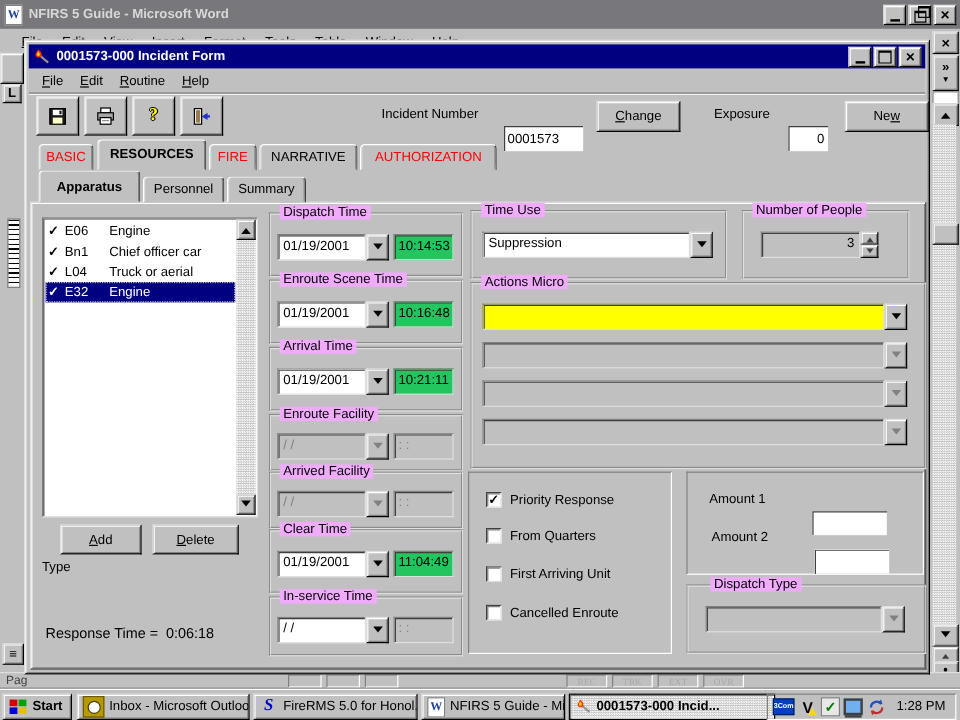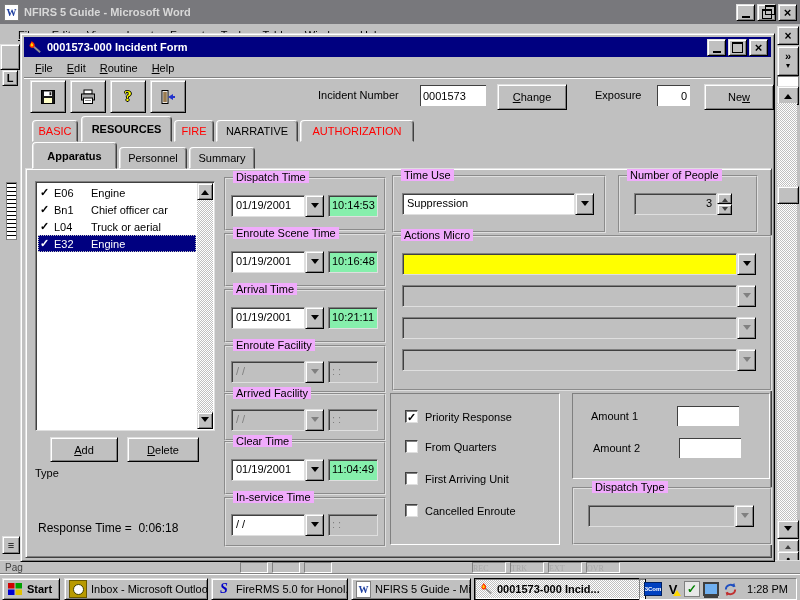--- a/index.html
+++ b/index.html
@@ -3,21 +3,21 @@
 <meta charset="utf-8">
 <style>
   html,body{margin:0;padding:0;background:#555;}
   #screen{position:relative;width:800px;height:600px;background:#c0c0c0;overflow:hidden;
     font-family:"Liberation Sans",sans-serif;font-size:11px;color:#000;}
   .abs{position:absolute;}
   
   .r{background:#c0c0c0;border:1px solid;border-color:#dfdfdf #000 #000 #dfdfdf;
      box-shadow:inset 1px 1px 0 #fff,inset -1px -1px 0 #808080;}
   .sunk{background:#fff;border:1px solid;border-color:#808080 #dfdfdf #dfdfdf #808080;
-     box-shadow:inset 1px 1px 0 #404040;}
+     box-shadow:inset 1px 1px 0 #404040;margin-top:20px;}
   .sunkbox{border:1px solid;border-color:#808080 #fff #fff #808080;}
   .checker{background:repeating-conic-gradient(#fff 0% 25%,#c0c0c0 0% 50%) 0 0/2px 2px;}
   .dis{background:#c0c0c0 !important;color:#808080 !important;}
   .btn{display:flex;align-items:center;justify-content:center;cursor:default;}
   u{text-underline-offset:1px;}
   
   .wtitle{left:0;top:0;width:800px;height:24px;background:#78787c;color:#d8d8d8;
      display:flex;align-items:center;gap:5px;padding-left:4px;box-sizing:border-box;font-weight:bold;}
   .tbtns{position:absolute;right:3px;top:4px;display:flex;gap:2px;}
   .tbtn{width:17px;height:15px;font-size:10px;display:flex;align-items:center;justify-content:center;color:#000;}
@@ -68,21 +68,21 @@
   .tds{width:0;height:0;border:3px solid transparent;border-top:4px solid #404040;margin-top:2px;}
   .tus{width:0;height:0;border:3px solid transparent;border-bottom:4px solid #404040;margin-bottom:1px;}
   
   .combo{position:absolute;display:flex;height:22px;box-sizing:border-box;}
   .cfield{flex:1;background:#fff;border:1px solid;border-color:#808080 #dfdfdf #dfdfdf #808080;
      box-shadow:inset 1px 1px 0 #404040;padding:3px 4px 0 4px;box-sizing:border-box;overflow:hidden;white-space:nowrap;}
   .cfield.hl{background:#ffff00;}
   .cbtn{width:17px;display:flex;align-items:center;justify-content:center;
      background:#c0c0c0;border:1px solid;border-color:#dfdfdf #000 #000 #dfdfdf;
      box-shadow:inset 1px 1px 0 #fff,inset -1px -1px 0 #808080;}
-  .tfield{position:absolute;height:22px;background:#86efac;border:1px solid;
+  .tfield{position:absolute;height:22px;background:#22c55e;border:1px solid;
      border-color:#808080 #dfdfdf #dfdfdf #808080;box-shadow:inset 1px 1px 0 #404040;
      padding:3px 3px 0 3px;box-sizing:border-box;white-space:nowrap;}
   
   .tg{position:absolute;left:198px;width:158px;border:2px groove #dfdfdf;}
   .gl{position:absolute;top:-8px;left:7px;background:#f0abfc;padding:0 3px;white-space:nowrap;}
   .grp{position:absolute;border:2px groove #dfdfdf;}
   
   .cb{position:absolute;display:flex;align-items:center;gap:7px;}
   .cbbox{width:13px;height:13px;background:#fff;border:1px solid;border-color:#404040 #dfdfdf #dfdfdf #404040;
      box-shadow:inset 1px 1px 0 #808080;font-size:11px;line-height:12px;text-align:center;font-weight:bold;box-sizing:border-box;}
@@ -103,21 +103,21 @@
   .ticon{width:16px;height:16px;display:flex;align-items:center;justify-content:center;flex:none;}
   .wicon{display:inline-flex;align-items:center;justify-content:center;width:13px;height:15px;
      background:#fff;border:1px solid #808080;color:#2040a0;font-weight:bold;font-size:10px;
      font-family:"Liberation Serif",serif;flex:none;}
   .helpq{color:#ffff00;font-weight:bold;font-size:15px;font-family:"Liberation Serif",serif;
      text-shadow:1px 0 #000,-1px 0 #000,0 1px #000,0 -1px #000;}
   .rstrip .btn{position:absolute;left:0;width:20px;}
   .resp{white-space:pre;font-size:12px;}
   .statusbar{left:0;top:560px;width:800px;height:14px;background:#c0c0c0;border-top:1px solid #dfdfdf;z-index:5;}
   .sbox{position:absolute;top:1px;height:11px;border:1px solid;border-color:#808080 #fff #fff #808080;
-     font-size:8px;color:#a8a8a8;text-align:left;line-height:11px;box-sizing:border-box;font-family:Liberation Serif, serif;}
+     font-size:8px;color:#a8a8a8;text-align:center;line-height:11px;box-sizing:border-box;font-family:Liberation Serif, serif;}
 </style>
 </head>
 <body>
 
 <div id="screen">
 
   <div class="abs wtitle">
     <span class="wicon">
         <b>W</b>
       </span>

